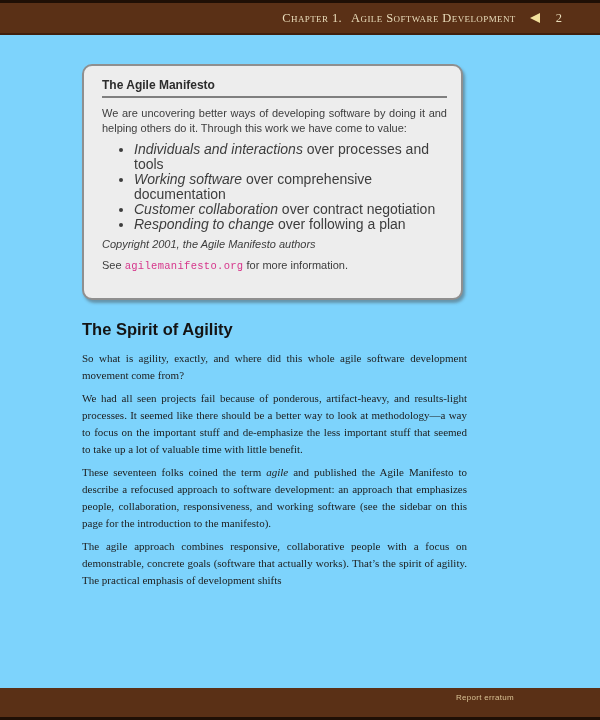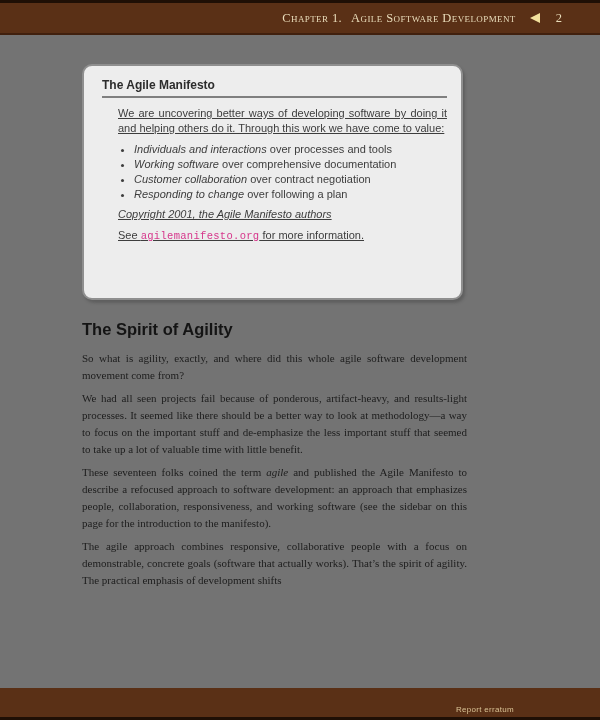--- a/index.html
+++ b/index.html
@@ -7,21 +7,21 @@
     padding: 0;
     width: 600px;
     height: 720px;
     background: #ffffff;
     font-family: "Liberation Serif", serif;
   }
   .page {
     position: relative;
     width: 600px;
     height: 720px;
-    background: #737373;
+    background: #7dd3fc;
     overflow: hidden;
   }
 
   
   .chapter-header {
     position: absolute;
     top: 0; left: 0; right: 0;
     height: 35px;
     box-sizing: border-box;
     background: #5a3016;
@@ -72,40 +72,39 @@
   }
   .box-title {
     margin: 0 0 8px 0;
     padding-bottom: 4px;
     font-size: 12px;
     font-weight: bold;
     color: #2c2c2c;
     border-bottom: 2px solid #7f7f7f;
   }
   .box-para {
-    margin: 0 0 6px 16px;
+    margin: 0 0 6px 0;
     font-size: 11px;
     line-height: 15px;
     text-align: justify;
     color: #3d3d3d;
-    text-decoration: underline;
   }
   .box-note { margin-bottom: 7px; }
   .box-copyright {
     font-style: italic;
     margin-bottom: 6px;
     text-align: left;
   }
   .box-bullets {
     margin: 0 0 5px 0;
     padding: 0 0 0 32px;
     list-style: disc;
   }
   .box-bullets li {
-    font-size: 11px;
+    font-size: 14px;
     line-height: 15px;
     color: #3d3d3d;
   }
   .seg-italic { font-style: italic; }
   .seg-code-link {
     font-family: "Liberation Mono", monospace;
     font-size: 10.5px;
     color: #d6368b;
     letter-spacing: 0.3px;
     cursor: pointer;
@@ -137,21 +136,21 @@
   .page-footer {
     position: absolute;
     left: 0; right: 0; bottom: 0;
     height: 32px;
     box-sizing: border-box;
     background: #5a3016;
     border-bottom: 3px solid #1f0f05;
   }
   .erratum-link {
     position: absolute;
-    left: 456px; top: 17px;
+    left: 456px; top: 5px;
     font-family: "Liberation Sans", sans-serif;
     font-size: 8px;
     letter-spacing: 0.3px;
     color: #d9c294;
     text-decoration: none;
     cursor: pointer;
   }
 </style>
 </head>
 <body>

